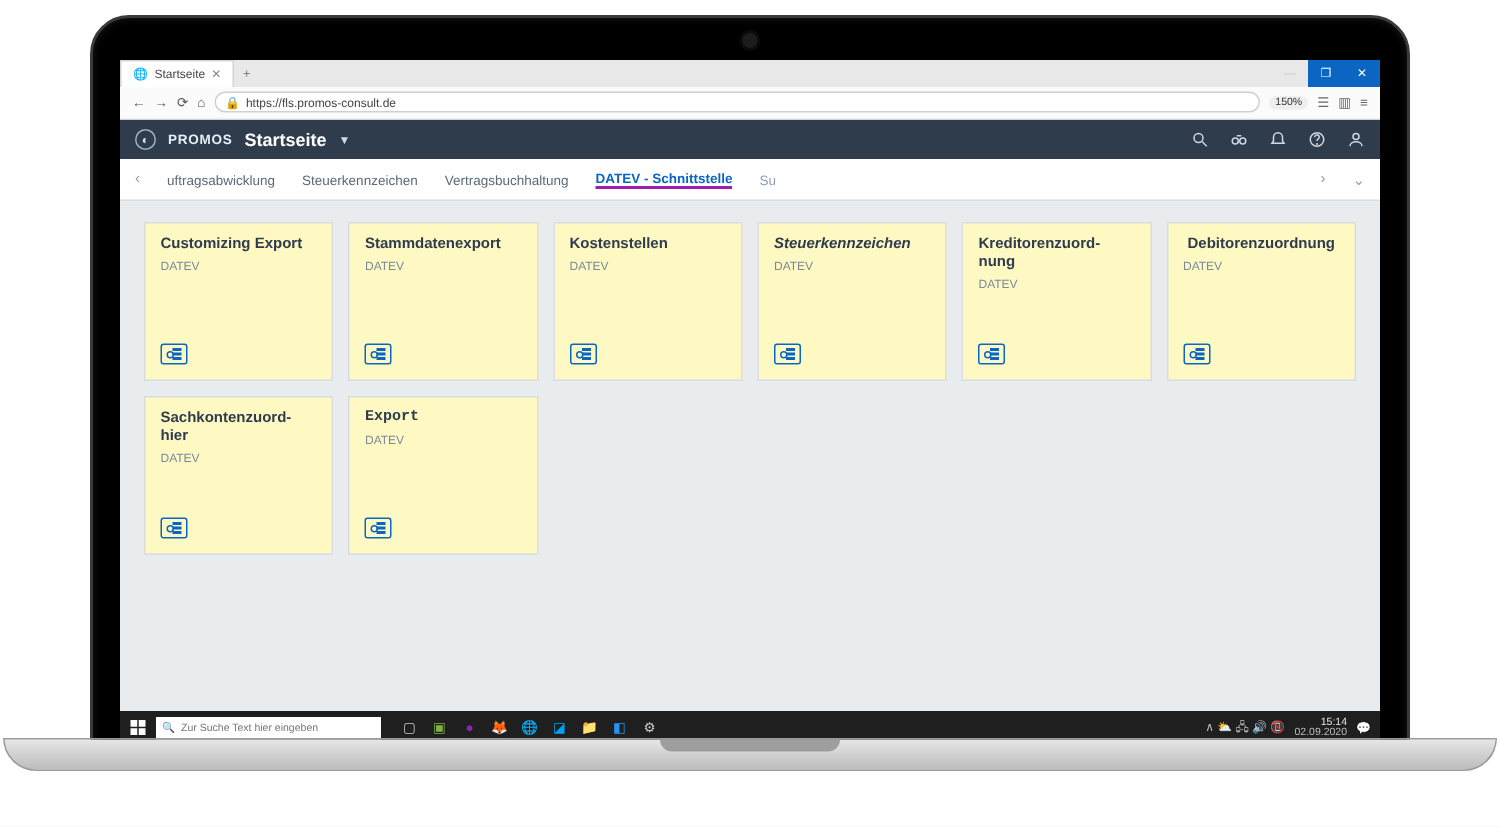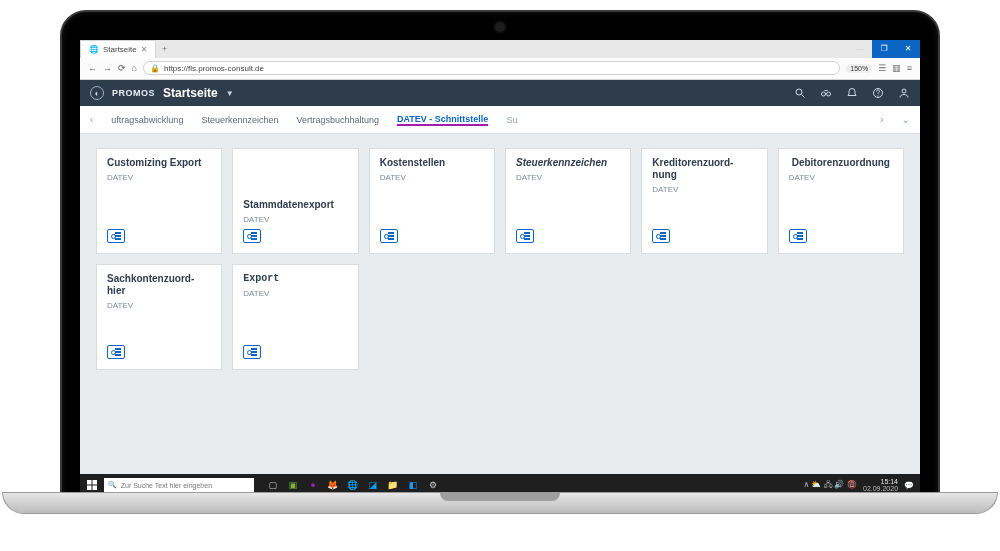--- a/index.html
+++ b/index.html
@@ -95,21 +95,21 @@
   .tab-trail { color:#8da1b5;}
   .tabstrip .chev.right { margin-left:auto;}
 
   
   .content {
     padding:14px 16px; background:#e9ecef; height:calc(100% - 40px - 26px - 28px - 22px);
     overflow:auto;
   }
   .grid { display:grid; grid-template-columns: repeat(6, 1fr); gap:10px; }
   .card {
-    background:#ffffff; border:1px solid #d9dde2; height:106px;
+    background:#fef9c3; border:1px solid #d9dde2; height:106px;
     padding:8px 10px; position:relative; cursor:pointer;
   }
   .card h4 { font-size:10px; color:#2f3c4c; font-weight:600; margin-bottom:4px; line-height:1.2;}
   .card .sub { font-size:8px; color:#7a8a9a;}
   .card .icon {
     position:absolute; left:10px; bottom:10px; width:18px; height:14px;
     border:1.5px solid #0a66c2; border-radius:2px; display:flex; align-items:center; justify-content:center;
   }
   .card .icon::before {
     content:""; width:3px; height:3px; border:1px solid #0a66c2; border-radius:50%;
@@ -231,21 +231,21 @@
       </div>
 
       <div class="content">
         <div class="grid" id="card-grid">
             <div class="card">
               <h4 style="white-space: pre-line;">Customizing Export</h4>
               <div class="sub">DATEV</div>
               <div class="icon"></div>
             </div>
             <div class="card">
-              <h4 style="white-space: pre-line; margin-top: 42px;">Stammdatenexport</h4>
+              <h4 style="white-space: pre-line;">Stammdatenexport</h4>
               <div class="sub">DATEV</div>
               <div class="icon"></div>
             </div>
             <div class="card">
               <h4 style="white-space: pre-line;">Kostenstellen</h4>
               <div class="sub">DATEV</div>
               <div class="icon"></div>
             </div>
             <div class="card">
               <h4 style="white-space: pre-line; font-style: italic;">Steuerkennzeichen</h4>

